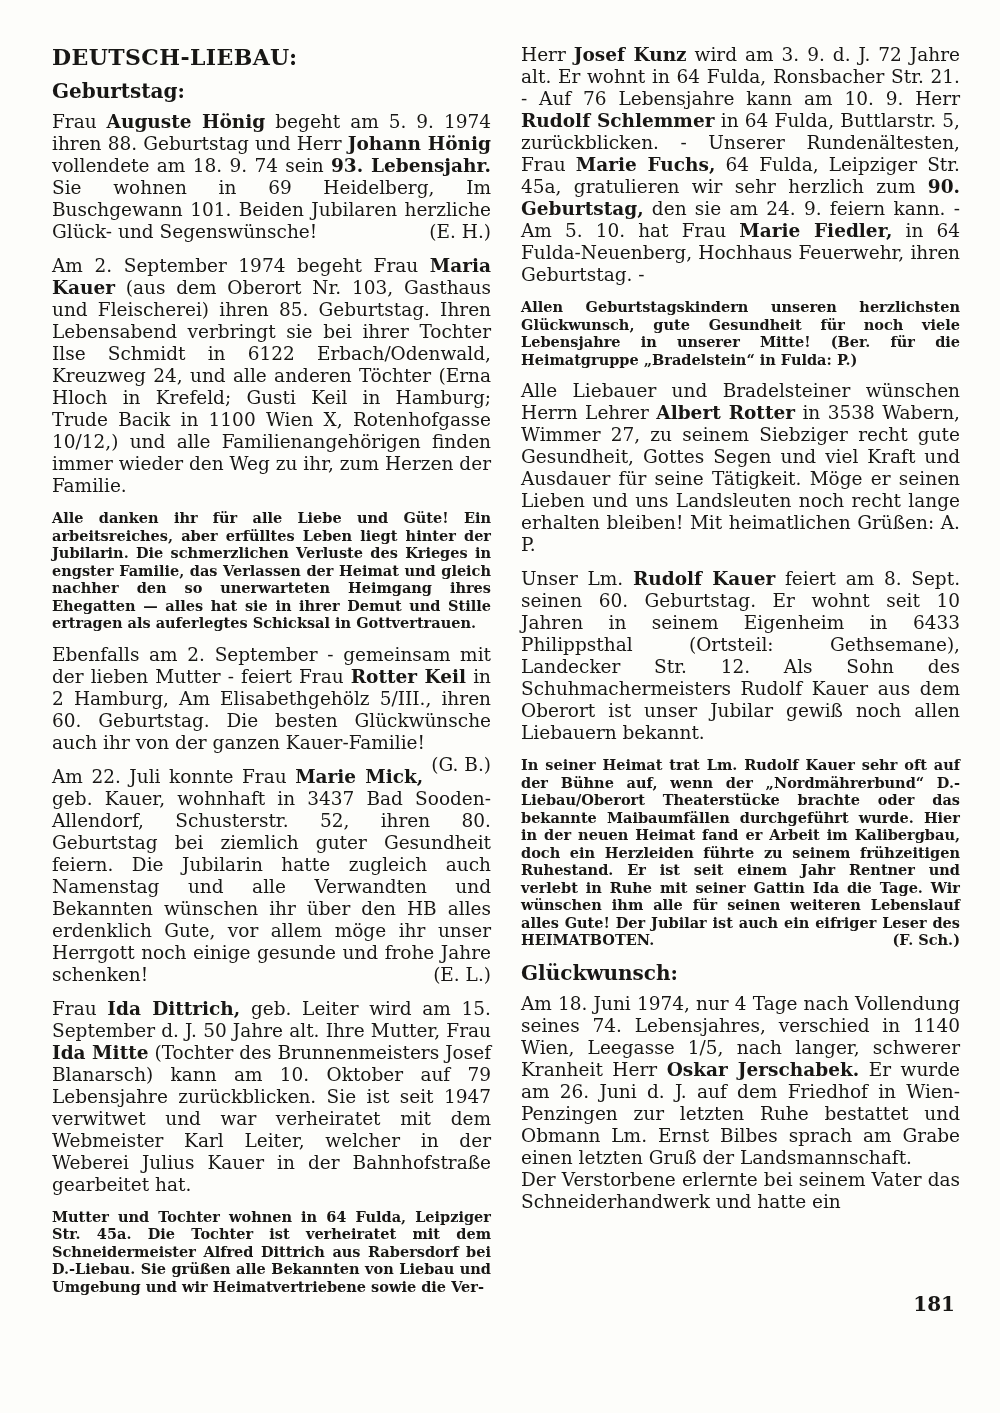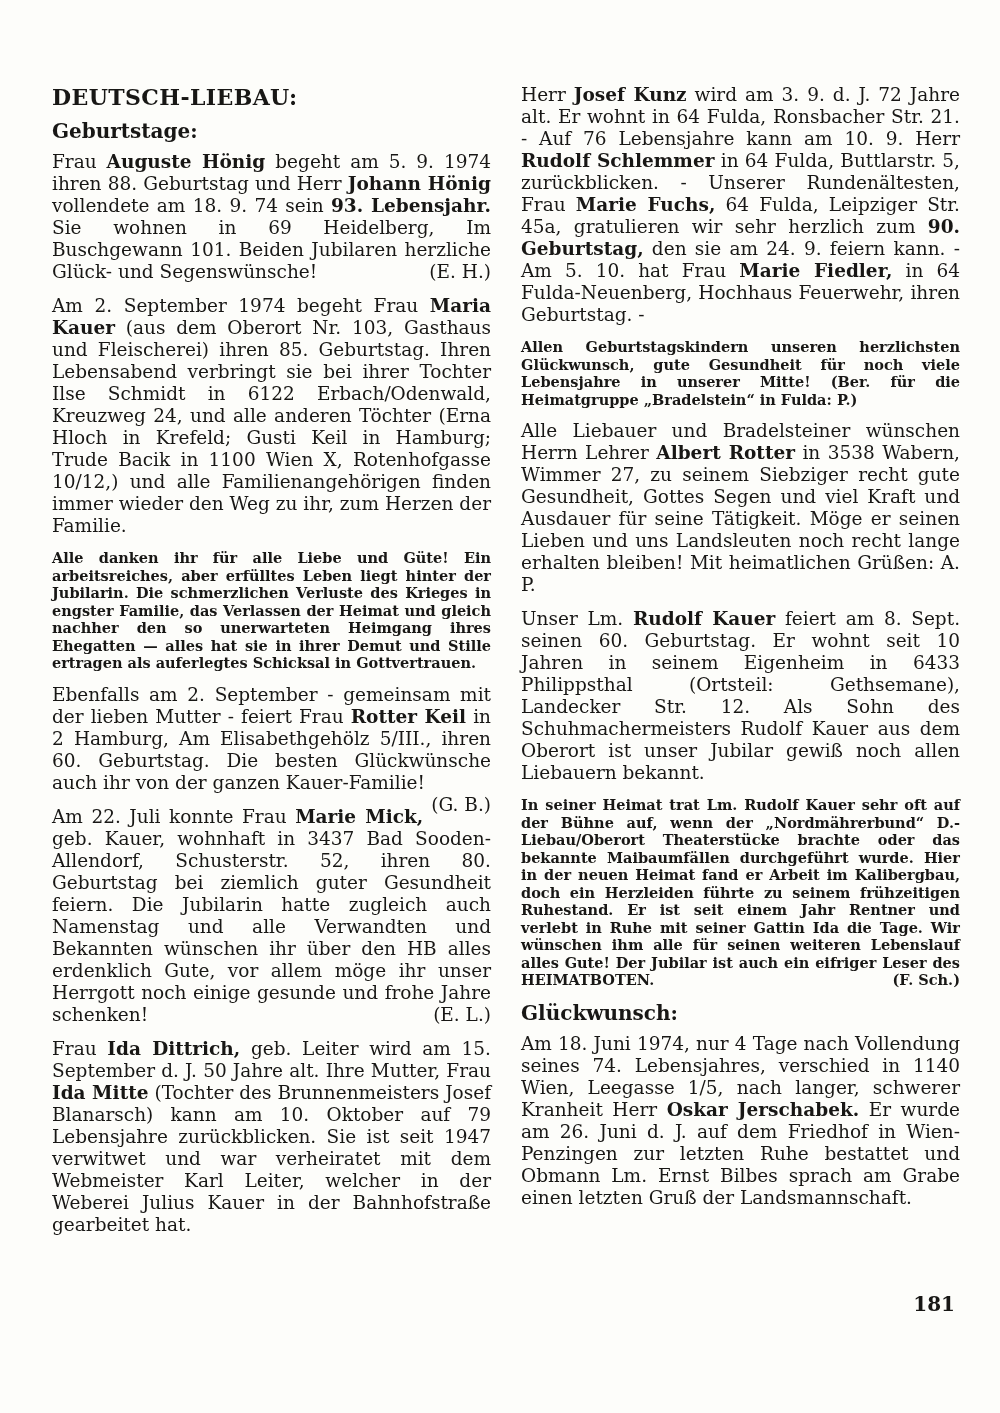--- a/index.html
+++ b/index.html
@@ -8,21 +8,21 @@
     background: #fdfdfa;
   }
   .sheet {
     position: relative;
     width: 1000px;
     height: 1413px;
     background: #fdfdfa;
     color: #181715;
     font-family: "DejaVu Serif", "Liberation Serif", serif;
     box-sizing: border-box;
-    padding: 84px 40px 0 52px;
+    padding: 44px 40px 0 52px;
     overflow: hidden;
   }
   .cols {
     display: flex;
     gap: 30px;
   }
   .col {
     flex: 1 1 0;
     min-width: 0;
   }
@@ -63,32 +63,34 @@
     font-weight: bold;
   }
 </style>
 </head>
 <body>
 
 <div class="sheet">
   <div class="cols">
     <div class="col">
         <h1 class="heading"><b>DEUTSCH-LIEBAU:</b></h1>
-        <h2 class="subheading"><b>Geburtstage:</b></h2>
+        <h2 class="subheading"><b>Geburtstag:</b></h2>
         <p class="para">Frau <b>Auguste Hönig</b> begeht am 5. 9. 1974 ihren 88. Geburtstag und Herr <b>Johann Hönig</b> vollendete am 18. 9. 74 sein <b>93. Lebensjahr.</b> Sie wohnen in 69 Heidelberg, Im Buschgewann 101. Beiden Jubilaren herzliche Glück- und Segenswünsche!<span class="attr">(E. H.)</span></p>
         <p class="para">Am 2. September 1974 begeht Frau <b>Maria Kauer</b> (aus dem Oberort Nr. 103, Gasthaus und Fleischerei) ihren 85. Geburtstag. Ihren Lebensabend verbringt sie bei ihrer Tochter Ilse Schmidt in 6122 Erbach/Odenwald, Kreuzweg 24, und alle anderen Töchter (Erna Hloch in Krefeld; Gusti Keil in Hamburg; Trude Bacik in 1100 Wien X, Rotenhofgasse 10/12,) und alle Familienangehörigen finden immer wieder den Weg zu ihr, zum Herzen der Familie.</p>
         <p class="small">Alle danken ihr für alle Liebe und Güte! Ein arbeitsreiches, aber erfülltes Leben liegt hinter der Jubilarin. Die schmerzlichen Verluste des Krieges in engster Familie, das Verlassen der Heimat und gleich nachher den so unerwarteten Heimgang ihres Ehegatten — alles hat sie in ihrer Demut und Stille ertragen als auferlegtes Schicksal in Gottvertrauen.</p>
         <p class="para">Ebenfalls am 2. September - gemeinsam mit der lieben Mutter - feiert Frau <b>Rotter Keil</b> in 2 Hamburg, Am Elisabethgehölz 5/III., ihren 60. Geburtstag. Die besten Glückwünsche auch ihr von der ganzen Kauer-Familie!<span class="attr">(G. B.)</span></p>
         <p class="para">Am 22. Juli konnte Frau <b>Marie Mick,</b> geb. Kauer, wohnhaft in 3437 Bad Sooden-Allendorf, Schusterstr. 52, ihren 80. Geburtstag bei ziemlich guter Gesundheit feiern. Die Jubilarin hatte zugleich auch Namenstag und alle Verwandten und Bekannten wünschen ihr über den HB alles erdenklich Gute, vor allem möge ihr unser Herrgott noch einige gesunde und frohe Jahre schenken!<span class="attr">(E. L.)</span></p>
         <p class="para">Frau <b>Ida Dittrich,</b> geb. Leiter wird am 15. September d. J. 50 Jahre alt. Ihre Mutter, Frau <b>Ida Mitte</b> (Tochter des Brunnenmeisters Josef Blanarsch) kann am 10. Oktober auf 79 Lebensjahre zurückblicken. Sie ist seit 1947 verwitwet und war verheiratet mit dem Webmeister Karl Leiter, welcher in der Weberei Julius Kauer in der Bahnhofstraße gearbeitet hat.</p>
+        <p class="small">Mutter und Tochter wohnen in 64 Fulda, Leipziger Str. 45a. Die Tochter ist verheiratet mit dem Schneidermeister Alfred Dittrich aus Rabersdorf bei D.-Liebau. Sie grüßen alle Bekannten von Liebau und Umgebung und wir Heimatvertriebene sowie die Ver-</p>
       </div>
     <div class="col">
         <p class="para">Herr <b>Josef Kunz</b> wird am 3. 9. d. J. 72 Jahre alt. Er wohnt in 64 Fulda, Ronsbacher Str. 21. - Auf 76 Lebensjahre kann am 10. 9. Herr <b>Rudolf Schlemmer</b> in 64 Fulda, Buttlarstr. 5, zurückblicken. - Unserer Rundenältesten, Frau <b>Marie Fuchs,</b> 64 Fulda, Leipziger Str. 45a, gratulieren wir sehr herzlich zum <b>90. Geburtstag,</b> den sie am 24. 9. feiern kann. - Am 5. 10. hat Frau <b>Marie Fiedler,</b> in 64 Fulda-Neuenberg, Hochhaus Feuerwehr, ihren Geburtstag. -</p>
         <p class="small">Allen Geburtstagskindern unseren herzlichsten Glückwunsch, gute Gesundheit für noch viele Lebensjahre in unserer Mitte! (Ber. für die Heimatgruppe „Bradelstein“ in Fulda: P.)</p>
         <p class="para">Alle Liebauer und Bradelsteiner wünschen Herrn Lehrer <b>Albert Rotter</b> in 3538 Wabern, Wimmer 27, zu seinem Siebziger recht gute Gesundheit, Gottes Segen und viel Kraft und Ausdauer für seine Tätigkeit. Möge er seinen Lieben und uns Landsleuten noch recht lange erhalten bleiben! Mit heimatlichen Grüßen: A. P.</p>
         <p class="para">Unser Lm. <b>Rudolf Kauer</b> feiert am 8. Sept. seinen 60. Geburtstag. Er wohnt seit 10 Jahren in seinem Eigenheim in 6433 Philippsthal (Ortsteil: Gethsemane), Landecker Str. 12. Als Sohn des Schuhmachermeisters Rudolf Kauer aus dem Oberort ist unser Jubilar gewiß noch allen Liebauern bekannt.</p>
         <p class="small">In seiner Heimat trat Lm. Rudolf Kauer sehr oft auf der Bühne auf, wenn der „Nordmährerbund“ D.-Liebau/Oberort Theaterstücke brachte oder das bekannte Maibaumfällen durchgeführt wurde. Hier in der neuen Heimat fand er Arbeit im Kalibergbau, doch ein Herzleiden führte zu seinem frühzeitigen Ruhestand. Er ist seit einem Jahr Rentner und verlebt in Ruhe mit seiner Gattin Ida die Tage. Wir wünschen ihm alle für seinen weiteren Lebenslauf alles Gute! Der Jubilar ist auch ein eifriger Leser des HEIMATBOTEN.<span class="attr">(F. Sch.)</span></p>
         <h2 class="subheading"><b>Glückwunsch:</b></h2>
         <p class="para tight">Am 18. Juni 1974, nur 4 Tage nach Vollendung seines 74. Lebensjahres, verschied in 1140 Wien, Leegasse 1/5, nach langer, schwerer Kranheit Herr <b>Oskar Jerschabek.</b> Er wurde am 26. Juni d. J. auf dem Friedhof in Wien-Penzingen zur letzten Ruhe bestattet und Obmann Lm. Ernst Bilbes sprach am Grabe einen letzten Gruß der Landsmannschaft.</p>
+        <p class="para tight">Der Verstorbene erlernte bei seinem Vater das Schneiderhandwerk und hatte ein</p>
       </div>
   </div>
   <div class="page-number">181</div>
 </div>
 
 </body></html>

